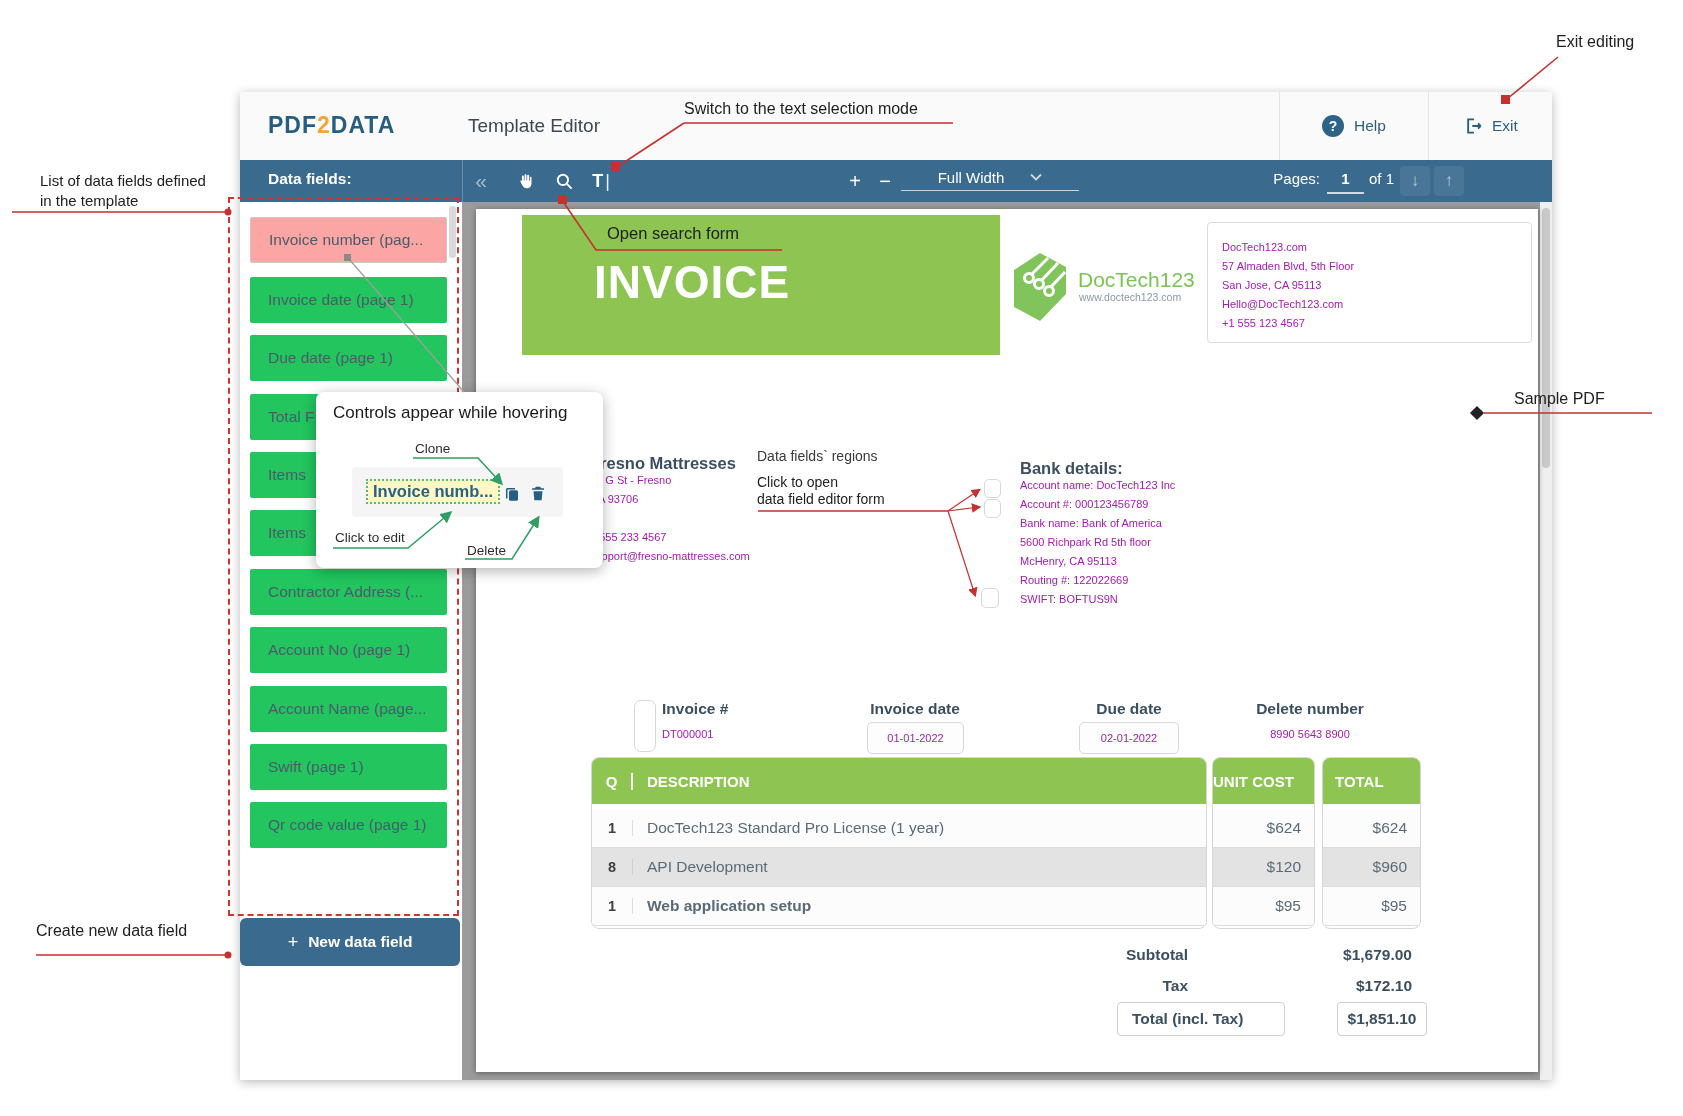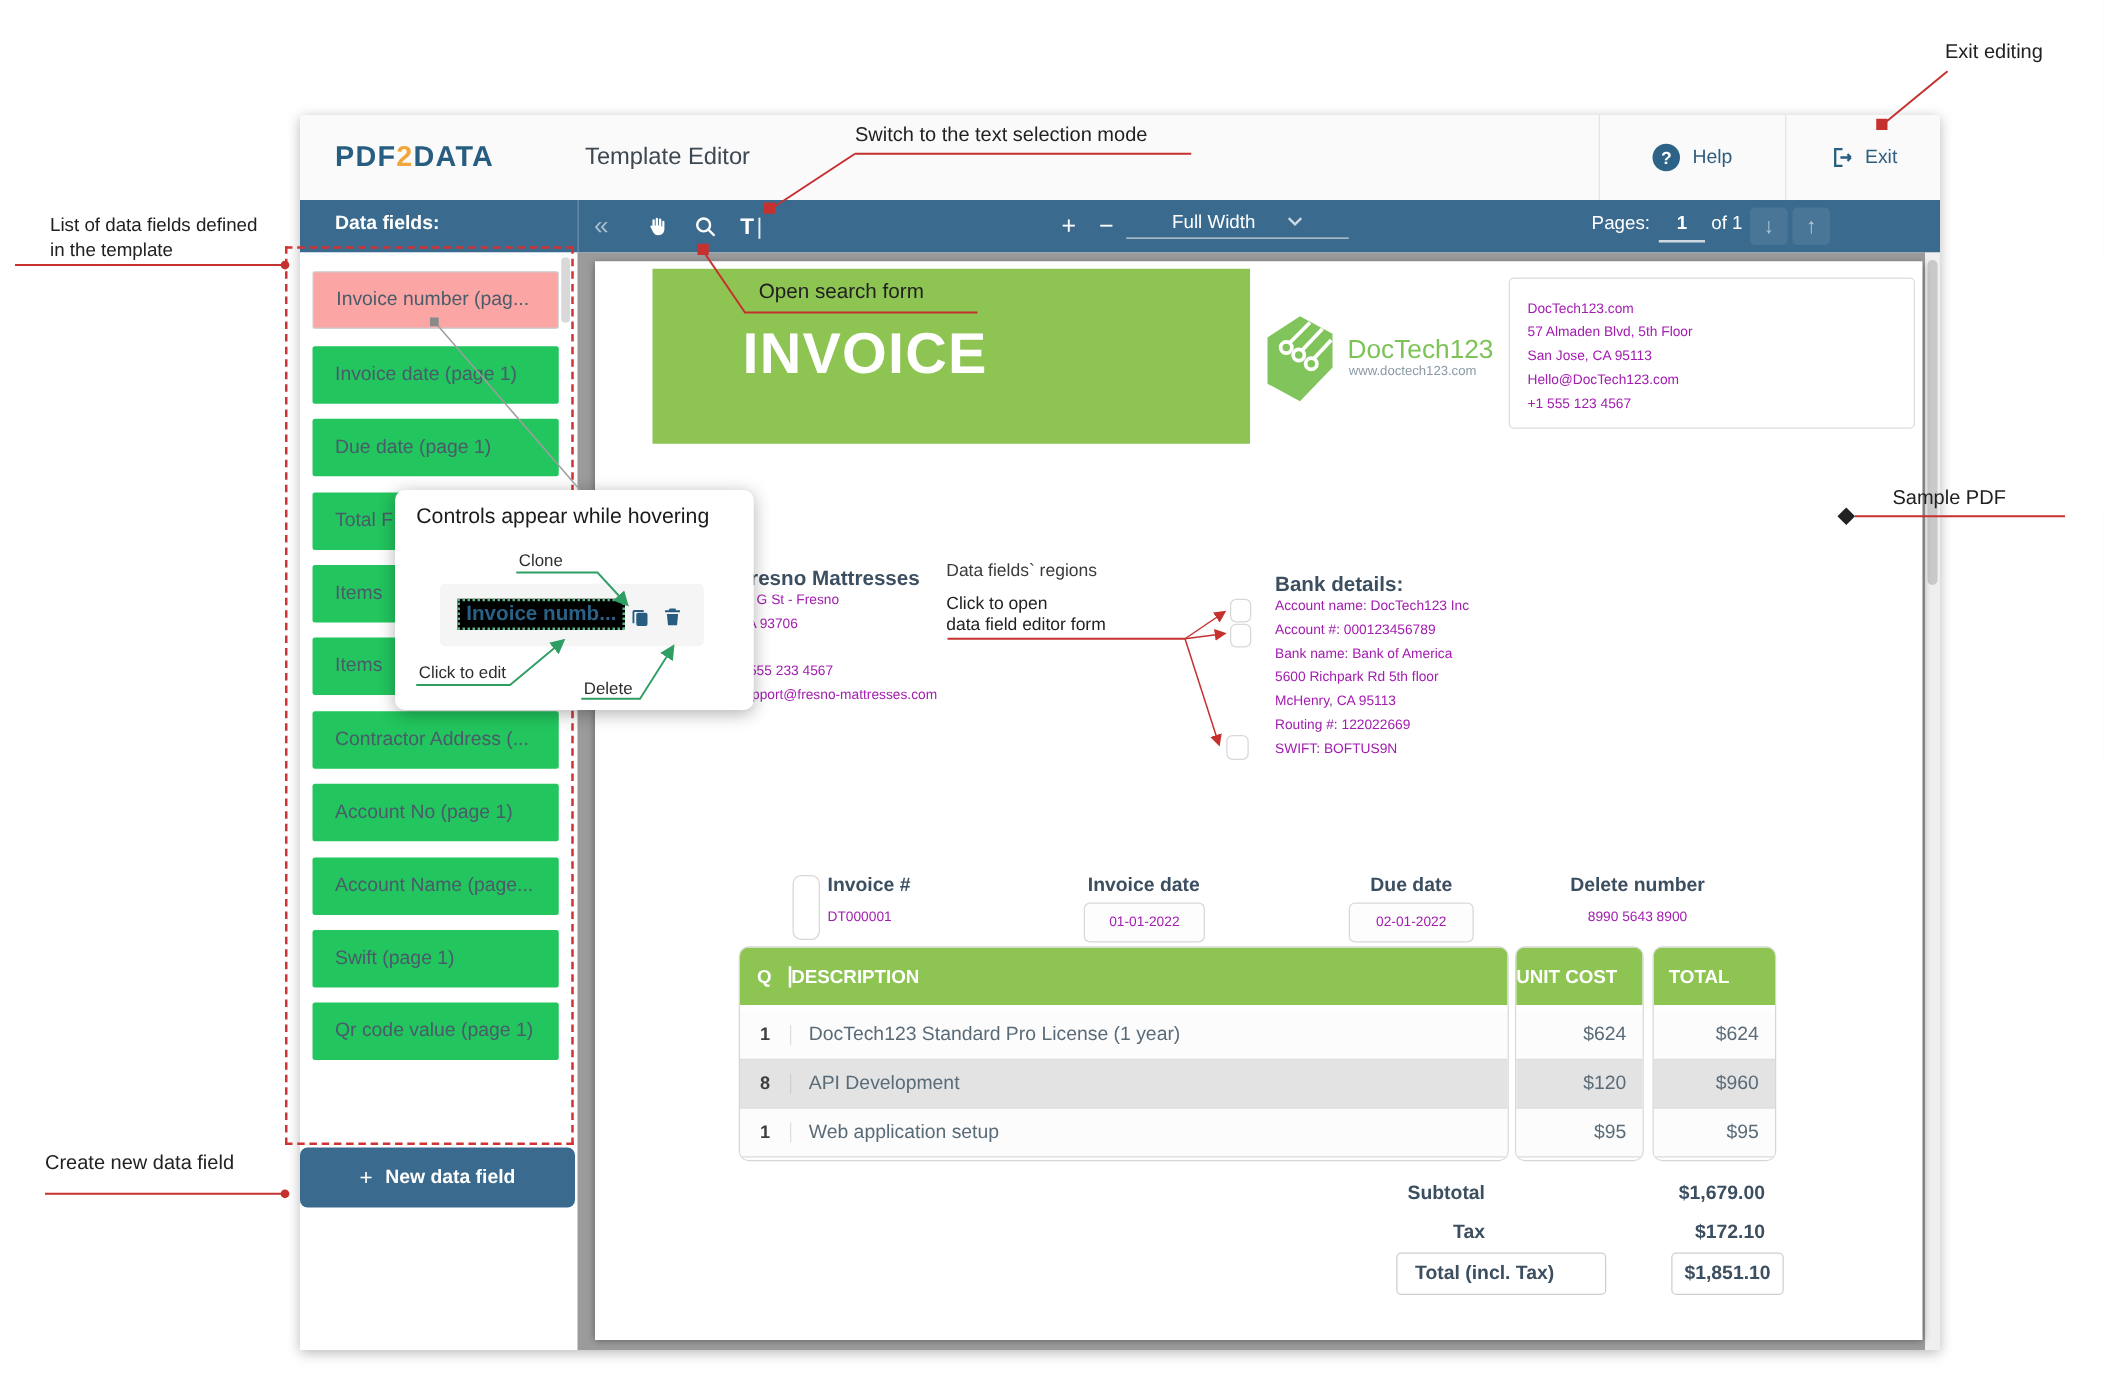--- a/index.html
+++ b/index.html
@@ -31,21 +31,21 @@
   .valbox{border:1.5px solid #d8d8d8;border-radius:5px;background:#fdfdfd;box-sizing:border-box;
           display:flex;align-items:center;justify-content:center;}
   
   .tregion{border:1.5px solid #d6d6d6;border-radius:8px;box-sizing:border-box;background:#fff;overflow:hidden;cursor:pointer;}
   .thead{height:46px;background:#8DC452;color:#fff;font-weight:bold;font-size:15px;display:flex;align-items:center;}
   .trow{height:39px;display:flex;align-items:center;border-bottom:1px solid #dcdcdc;font-size:15.5px;color:#5a6b78;box-sizing:border-box;}
   .gsep{height:5px;background:#fff;}
   
   .tip{left:316px;top:392px;width:287px;height:176px;background:#fff;border-radius:8px;
        box-shadow:0 3px 14px rgba(0,0,0,.3);z-index:30;}
-  .chip{border:2px dotted #5CB585;color:#2a6186;font-weight:bold;font-size:16.5px;padding:1px 5px;background:#000000;cursor:pointer;}
+  .chip{border:2px dotted #5CB585;color:#2a6186;font-weight:bold;font-size:16.5px;padding:1px 5px;background:#fef9c3;cursor:pointer;}
   .ann{color:#212121;white-space:nowrap;z-index:40;}
   .gl{color:#2d2d2d;font-size:13.5px;z-index:40;}
   svg.overlay{position:absolute;left:0;top:0;z-index:50;pointer-events:none;}
 </style>
 </head>
 <body>
 
 <div class="canvas">
 
   <div class="abs window"></div>
@@ -207,34 +207,34 @@
   <div class="abs valbox doc" style="left:1079px;top:722px;width:100px;height:32px;">
       <span>02-01-2022</span>
     </div>
 
   <div class="abs doc-b" style="left:1230px;top:700px;width:160px;text-align:center;">Delete number</div>
   <div class="abs doc" style="left:1230px;top:728px;width:160px;text-align:center;">8990 5643 8900</div>
 
   <div class="abs tregion" style="left:591px;top:757px;width:616px;height:172px;">
     <div class="thead">
       <div style="width:41px;text-align:center;border-right:2px solid #fff;box-sizing:border-box;">Q</div>
-      <div style="">DESCRIPTION</div>
+      <div style="padding-left:14px;">DESCRIPTION</div>
     </div>
     <div class="gsep"></div>
     <div class="trow" style="background:#fcfcfc;">
       <div style="width:41px;text-align:center;font-weight:bold;color:#3f3f3f;font-size:14.5px;border-right:1px solid #ddd;box-sizing:border-box;">1</div>
       <div style="padding-left:14px;">DocTech123 Standard Pro License (1 year)</div>
     </div>
     <div class="trow" style="background:#e3e3e3;">
       <div style="width:41px;text-align:center;font-weight:bold;color:#3f3f3f;font-size:14.5px;border-right:1px solid #cfcfcf;box-sizing:border-box;">8</div>
       <div style="padding-left:14px;">API Development</div>
     </div>
     <div class="trow" style="background:#fcfcfc;">
       <div style="width:41px;text-align:center;font-weight:bold;color:#3f3f3f;font-size:14.5px;border-right:1px solid #ddd;box-sizing:border-box;">1</div>
-      <div style="padding-left:14px;">Web application setup</div>
+      <div style="padding-left:14px;font-weight:bold;">Web application setup</div>
     </div>
   </div>
 
   <div class="abs tregion" style="left:1212px;top:757px;width:103px;height:172px;">
     <div class="thead">
         <div style="padding-left:0;">UNIT COST</div>
       </div>
     <div class="gsep"></div>
     <div class="trow" style="background:#fcfcfc;justify-content:flex-end;padding-right:13px;">$624</div>
     <div class="trow" style="background:#e3e3e3;justify-content:flex-end;padding-right:13px;">$120</div>

